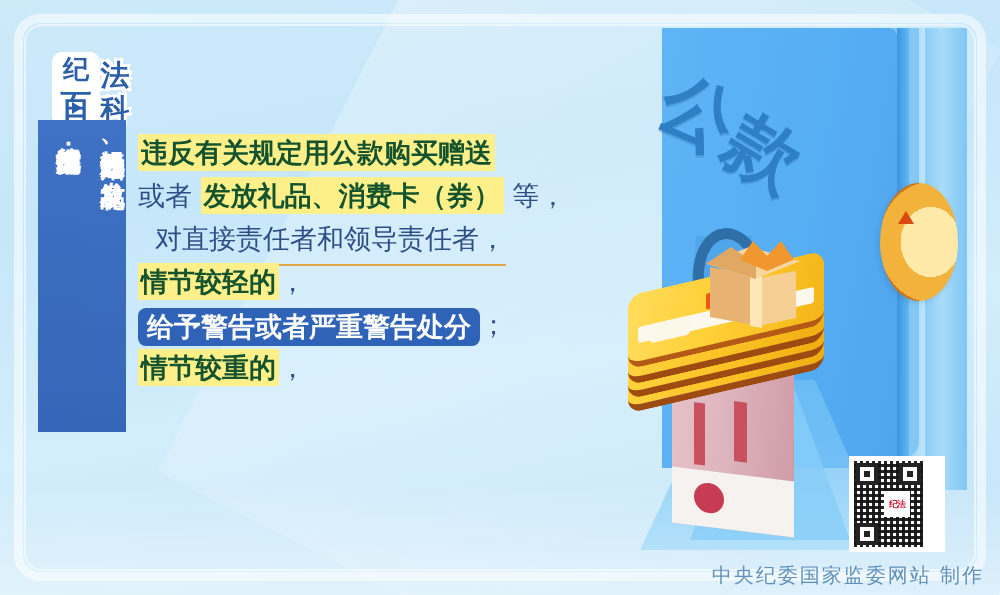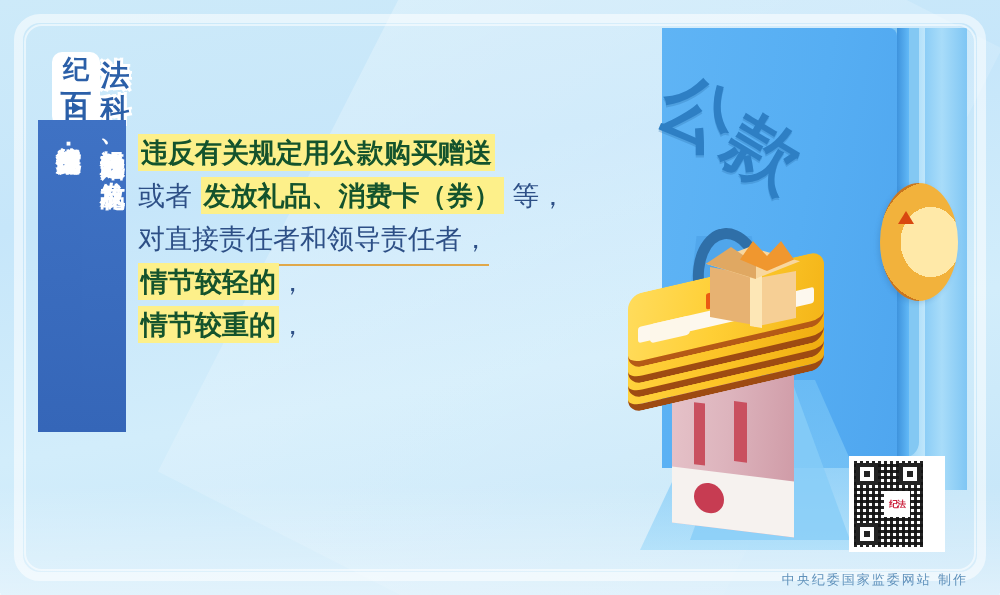--- a/index.html
+++ b/index.html
@@ -413,20 +413,21 @@
     font-weight: 700;
     padding: 3px 3px;
     box-decoration-break: clone;
     -webkit-box-decoration-break: clone;
   }
   .seg.underline {
     color: #2d4f86;
     font-weight: 400;
     border-bottom: 2px solid #e0a84a;
     padding-bottom: 10px;
+    margin-left: 17px;
   }
   .seg.badge {
     display: inline-block;
     background: #2f63b8;
     color: #ffffff;
     font-weight: 700;
     border-radius: 8px;
     padding: 2px 9px;
     line-height: 34px;
     vertical-align: middle;
@@ -483,23 +484,23 @@
     font-size: 9px;
     font-weight: 700;
     line-height: 9px;
     letter-spacing: -1px;
     text-align: center;
   }
 
   
   .credit {
     position: absolute;
-    right: 32px; bottom: 6px;
+    right: 16px; bottom: 6px;
     color: #5f91bb;
-    font-size: 13px;
+    font-size: 20px;
     letter-spacing: 2px;
     white-space: nowrap;
   }
 </style>
 </head>
 <body>
 
 <div id="poster">
 
   <div class="iso-grid"></div>
@@ -565,20 +566,21 @@
 
   <div class="v-backplate"></div>
   <div class="v-subtitle">违反廉洁纪律的行为：</div>
   <div class="v-banner">违规公款赠送、发放礼品</div>
 
   <div class="body-text" id="body-text">
       <div class="line"><span class="seg hl">违反有关规定用公款购买赠送</span></div>
       <div class="line"><span class="seg plain">或者 </span><span class="seg hl">发放礼品、消费卡（券）</span><span class="seg plain"> 等，</span></div>
       <div class="line"><span class="seg underline">对直接责任者和领导责任者，</span></div>
       <div class="line"><span class="seg hl">情节较轻的</span><span class="seg punct">，</span></div>
+      <div class="line"><span class="seg badge">给予警告或者严重警告处分</span><span class="seg punct">；</span></div>
       <div class="line"><span class="seg hl">情节较重的</span><span class="seg punct">，</span></div>
     </div>
 
   <div class="qr-wrap">
     <div class="qr">
       <div class="qr-eye tl"></div>
       <div class="qr-eye tr"></div>
       <div class="qr-eye bl"></div>
       <div class="qr-logo">纪法</div>
     </div>

